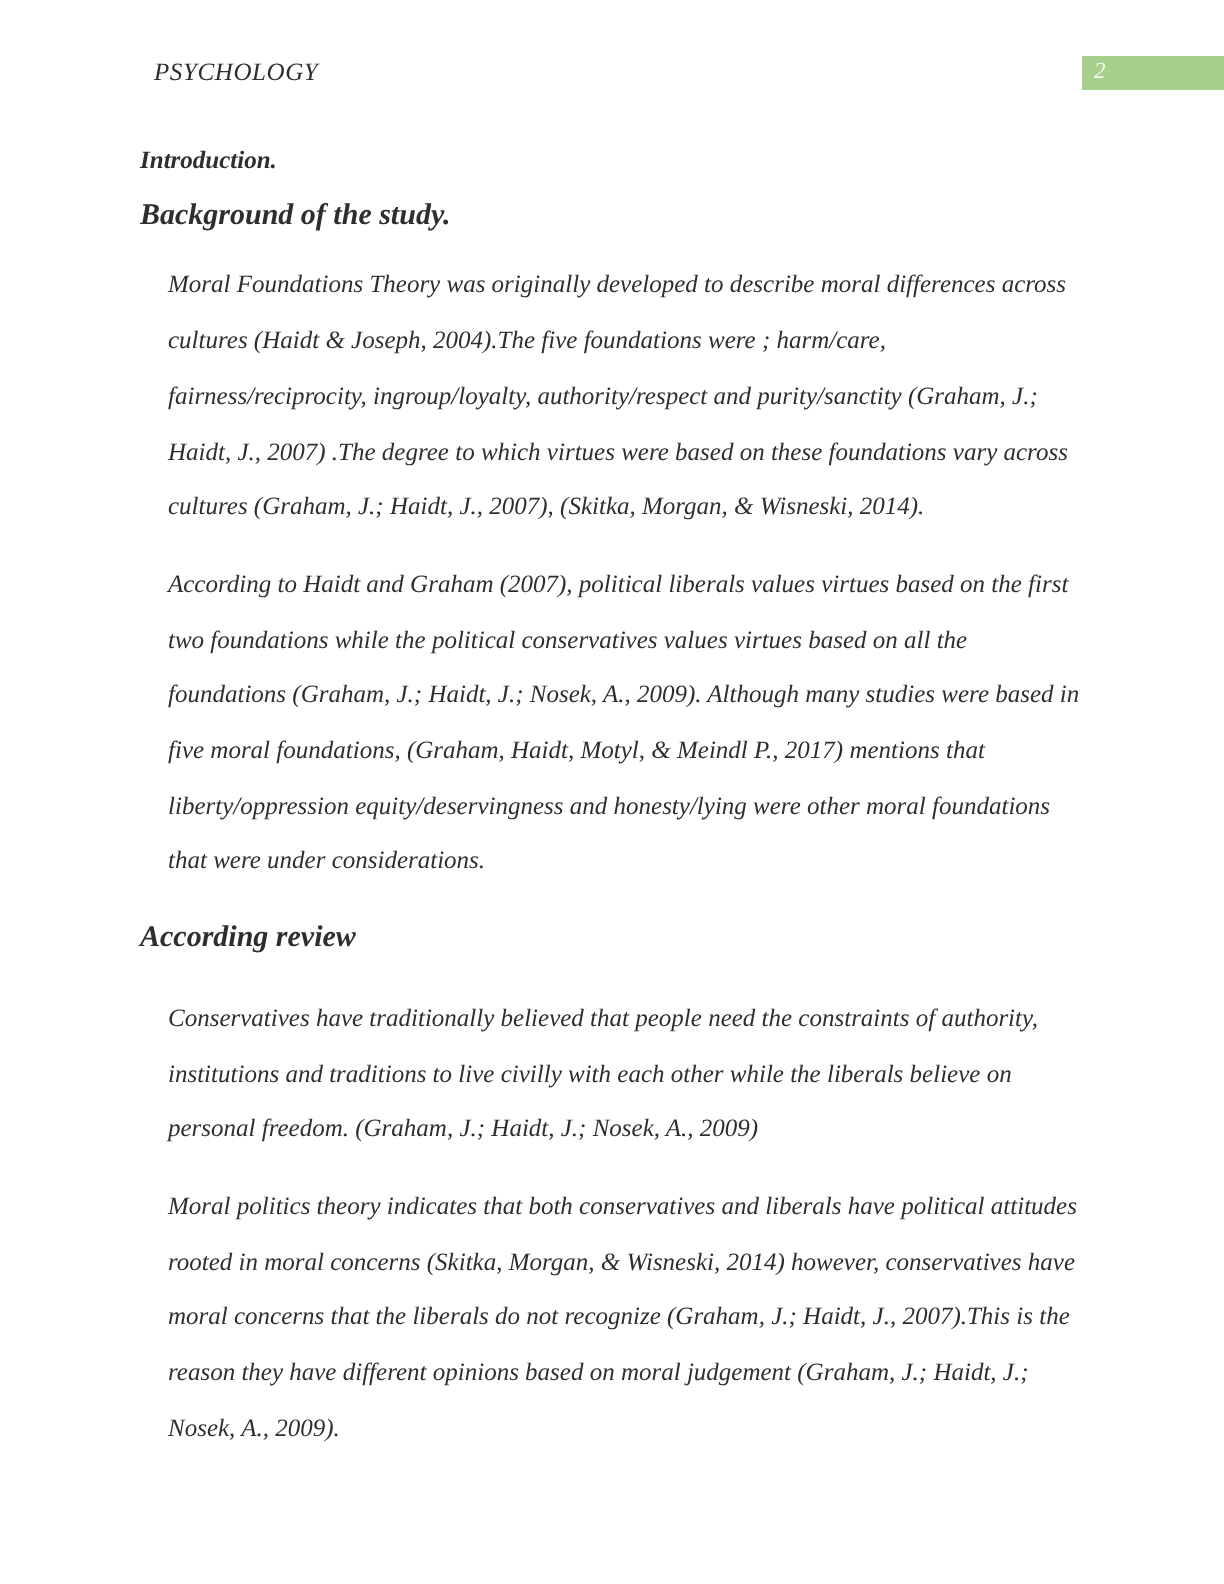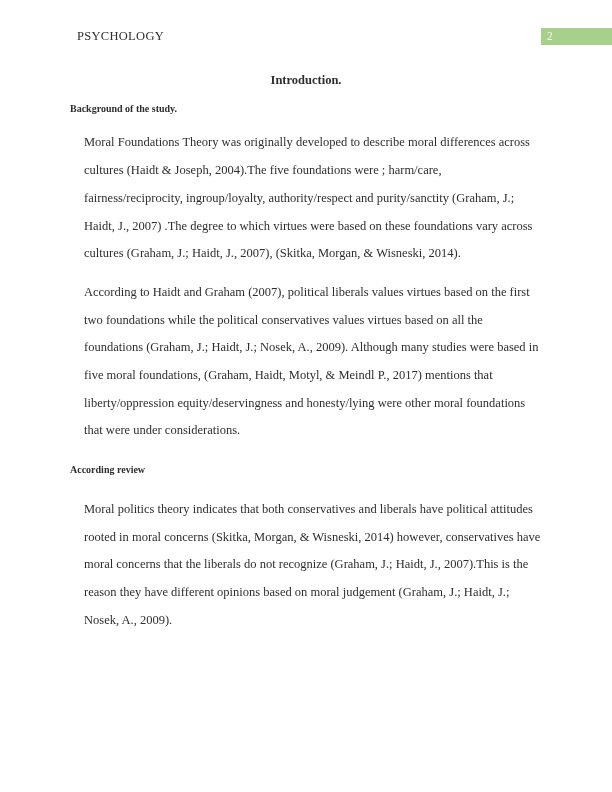--- a/index.html
+++ b/index.html
@@ -4,20 +4,21 @@
 <style>
   html, body { margin: 0; padding: 0; background: #ffffff; }
   .page {
     position: relative;
     width: 612px;
     height: 792px;
     background: #ffffff;
     overflow: hidden;
     font-family: "Liberation Serif", serif;
     color: #2e2e2e;
+    font-style: italic;
   }
   .running-head {
     position: absolute;
     top: 29px;
     left: 77px;
     font-size: 12.5px;
     line-height: 15px;
     letter-spacing: 0.3px;
   }
   .page-number-badge {
@@ -38,25 +39,24 @@
     left: 70px;
     top: 67px;
     width: 472px;
     font-size: 12.5px;
     line-height: 27.7px;
     text-align: left;
   }
   .doc-title {
     font-size: 12.5px;
     font-weight: bold;
-    text-align: center;
     margin: 0;
   }
   .doc-heading {
-    font-size: 10px;
+    font-size: 15px;
     font-weight: bold;
     margin: 0;
   }
   .doc-heading.after-gap { margin-bottom: 7px; }
   .doc-heading.lit { margin-bottom: 12px; }
   .content p {
     margin: 0 0 11px 14px;
   }
 </style>
 </head>
@@ -73,18 +73,19 @@
     <h1 class="doc-title">Introduction.</h1>
 
     <h2 class="doc-heading after-gap">Background of the study.</h2>
 
     <p>Moral Foundations Theory was originally developed to describe moral differences across cultures (Haidt &amp; Joseph, 2004).The five foundations were ; harm/care, fairness/reciprocity, ingroup/loyalty, authority/respect and purity/sanctity (Graham, J.; Haidt, J., 2007) .The degree to which virtues were based on these foundations vary across cultures (Graham, J.; Haidt, J., 2007), (Skitka, Morgan, &amp; Wisneski, 2014).</p>
 
     <p>According to Haidt and Graham (2007), political liberals values virtues based on the first two foundations while the political conservatives values virtues based on all the foundations (Graham, J.; Haidt, J.; Nosek, A., 2009). Although many studies were based in five moral foundations, (Graham, Haidt, Motyl, &amp; Meindl P., 2017) mentions that liberty/oppression equity/deservingness and honesty/lying were other moral foundations that were under considerations.</p>
 
     <h2 class="doc-heading lit">According review</h2>
 
+    <p>Conservatives have traditionally believed that people need the constraints of authority, institutions and traditions to live civilly with each other while the liberals believe on personal freedom. (Graham, J.; Haidt, J.; Nosek, A., 2009)</p>
 
     <p>Moral politics theory indicates that both conservatives and liberals have political attitudes rooted in moral concerns (Skitka, Morgan, &amp; Wisneski, 2014) however, conservatives have moral concerns that the liberals do not recognize (Graham, J.; Haidt, J., 2007).This is the reason they have different opinions  based on moral judgement (Graham, J.; Haidt, J.; Nosek, A., 2009).</p>
 
   </div>
 
 </div>
 
 </body></html>

